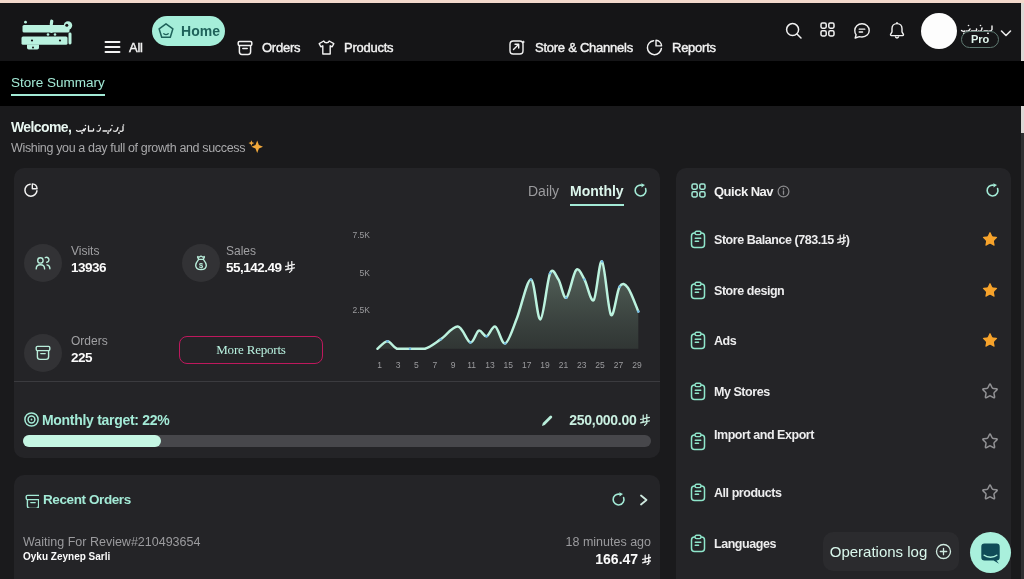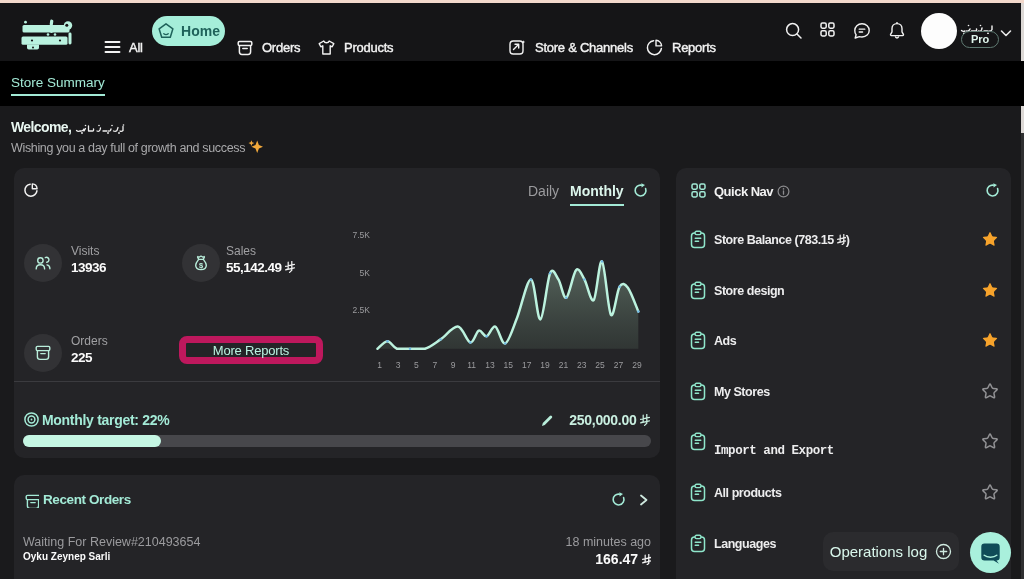--- a/index.html
+++ b/index.html
@@ -14,21 +14,21 @@
 #tabstrip { left:0; top:61px; width:1024px; height:45px; background:#000000; }
 #welcome1 { left:11px; top:119px; color:#e9f7f1; font-size:14px; font-weight:bold; letter-spacing:-0.6px; }
 #welcome2 { left:11px; top:139px; color:#a9a9ab; font-size:12.5px; letter-spacing:-0.35px; }
 .card { position:absolute; background:#242427; border-radius:10px; }
 .cardtitle { color:#f2f2f2; font-size:14px; font-weight:bold; letter-spacing:-0.2px; }
 .mint { color:#a3ead6; }
 .grey { color:#9b9b9e; }
 .statcirc { position:absolute; width:38px; height:38px; border-radius:50%; background:#323235; display:flex; align-items:center; justify-content:center; }
 .statlabel { position:absolute; color:#a0a0a3; font-size:12px; }
 .statval { position:absolute; color:#fbfbfb; font-size:13.5px; font-weight:bold; letter-spacing:-0.5px; }
-#morereports { position:absolute; left:165px; top:168px; width:144px; height:28px; border:7px solid #be185d; border-radius:8px; color:#b9f2e0; font-size:13px; letter-spacing:-0.2px; display:flex; align-items:center; justify-content:center; }
+#morereports { position:absolute; left:165px; top:168px; width:144px; height:28px; border:1px solid #be185d; border-radius:8px; color:#b9f2e0; font-size:13px; letter-spacing:-0.2px; display:flex; align-items:center; justify-content:center;font-family:Liberation Serif, serif; }
 #progtrack { position:absolute; left:9px; top:267px; width:628px; height:12px; border-radius:7px; background:#47474b; }
 #progfill { position:absolute; left:0; top:0; width:138px; height:12px; border-radius:7px; background:#c5f6e3; }
 svg { display:block; }
 .inline svg { display:inline-block; }
 </style>
 </head>
 <body>
 <div class="abs" id="topbar">
   <div class="abs" style="left:19px; top:14px;">
       <svg width="56" height="34" viewBox="0 0 56 34" style="">
@@ -391,21 +391,21 @@
         <path d="M8.33 2.75 Q9.00 1.30 9.67 2.75 L10.97 5.55 Q11.35 6.36 12.24 6.47 L15.31 6.84 Q16.89 7.04 15.72 8.12 L13.46 10.22 Q12.80 10.84 12.98 11.72 L13.57 14.74 Q13.88 16.31 12.48 15.54 L9.79 14.04 Q9.00 13.60 8.21 14.04 L5.52 15.54 Q4.12 16.31 4.43 14.74 L5.02 11.72 Q5.20 10.84 4.54 10.22 L2.28 8.12 Q1.11 7.04 2.69 6.84 L5.76 6.47 Q6.65 6.36 7.03 5.55 L8.33 2.75 Z" fill="none" stroke="#929295" stroke-width="1.5" stroke-linejoin="round"></path>
       </svg>
     </div>
 <div class="abs" style="left:14px; top:264px;">
       <svg width="16" height="19" viewBox="0 0 16 19" style="">
         <rect x="1.5" y="3" width="13" height="14.5" rx="3" fill="none" stroke="#8fe6cb" stroke-width="1.5"></rect>
         <rect x="5" y="1.2" width="6" height="3.4" rx="1.5" fill="#242427" stroke="#8fe6cb" stroke-width="1.4"></rect>
         <path d="M5.2 8.3 h5.6 M5.2 11.3 h3.4" stroke="#8fe6cb" stroke-width="1.4" stroke-linecap="round"></path>
       </svg>
     </div>
-<div class="abs" style="left:38px; top:276px; color:#ededee; font-size:12.5px; font-weight:bold; letter-spacing:-0.45px;font-family:Liberation Mono, monospace;">Import and Export</div>
+<div class="abs" style="left:38px; top:260px; color:#ededee; font-size:12.5px; font-weight:bold; letter-spacing:-0.45px;">Import and Export</div>
 <div class="abs" style="left:305px; top:264px;">
       <svg width="18" height="18" viewBox="0 0 18 18" style="">
         <path d="M8.33 2.75 Q9.00 1.30 9.67 2.75 L10.97 5.55 Q11.35 6.36 12.24 6.47 L15.31 6.84 Q16.89 7.04 15.72 8.12 L13.46 10.22 Q12.80 10.84 12.98 11.72 L13.57 14.74 Q13.88 16.31 12.48 15.54 L9.79 14.04 Q9.00 13.60 8.21 14.04 L5.52 15.54 Q4.12 16.31 4.43 14.74 L5.02 11.72 Q5.20 10.84 4.54 10.22 L2.28 8.12 Q1.11 7.04 2.69 6.84 L5.76 6.47 Q6.65 6.36 7.03 5.55 L8.33 2.75 Z" fill="none" stroke="#929295" stroke-width="1.5" stroke-linejoin="round"></path>
       </svg>
     </div>
 <div class="abs" style="left:14px; top:315px;">
       <svg width="16" height="19" viewBox="0 0 16 19" style="">
         <rect x="1.5" y="3" width="13" height="14.5" rx="3" fill="none" stroke="#8fe6cb" stroke-width="1.5"></rect>
         <rect x="5" y="1.2" width="6" height="3.4" rx="1.5" fill="#242427" stroke="#8fe6cb" stroke-width="1.4"></rect>
         <path d="M5.2 8.3 h5.6 M5.2 11.3 h3.4" stroke="#8fe6cb" stroke-width="1.4" stroke-linecap="round"></path>

